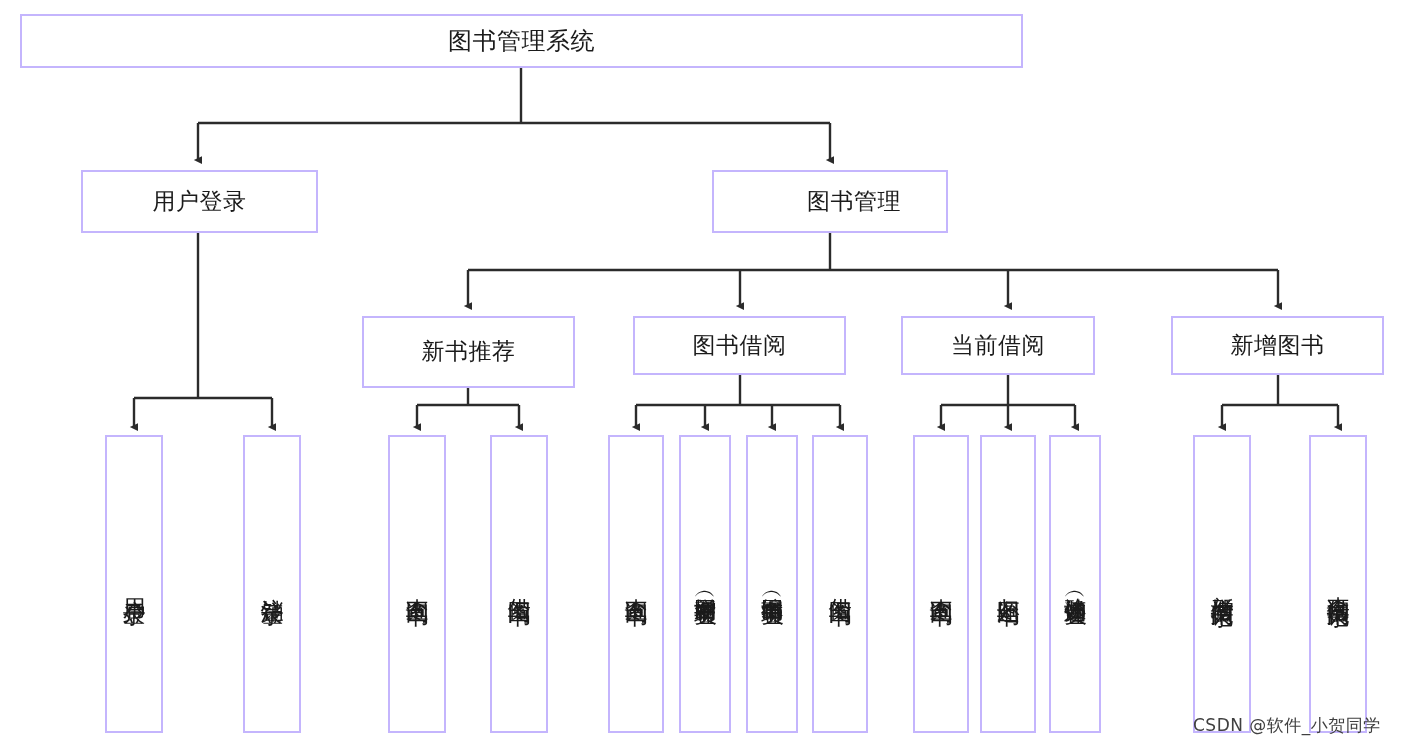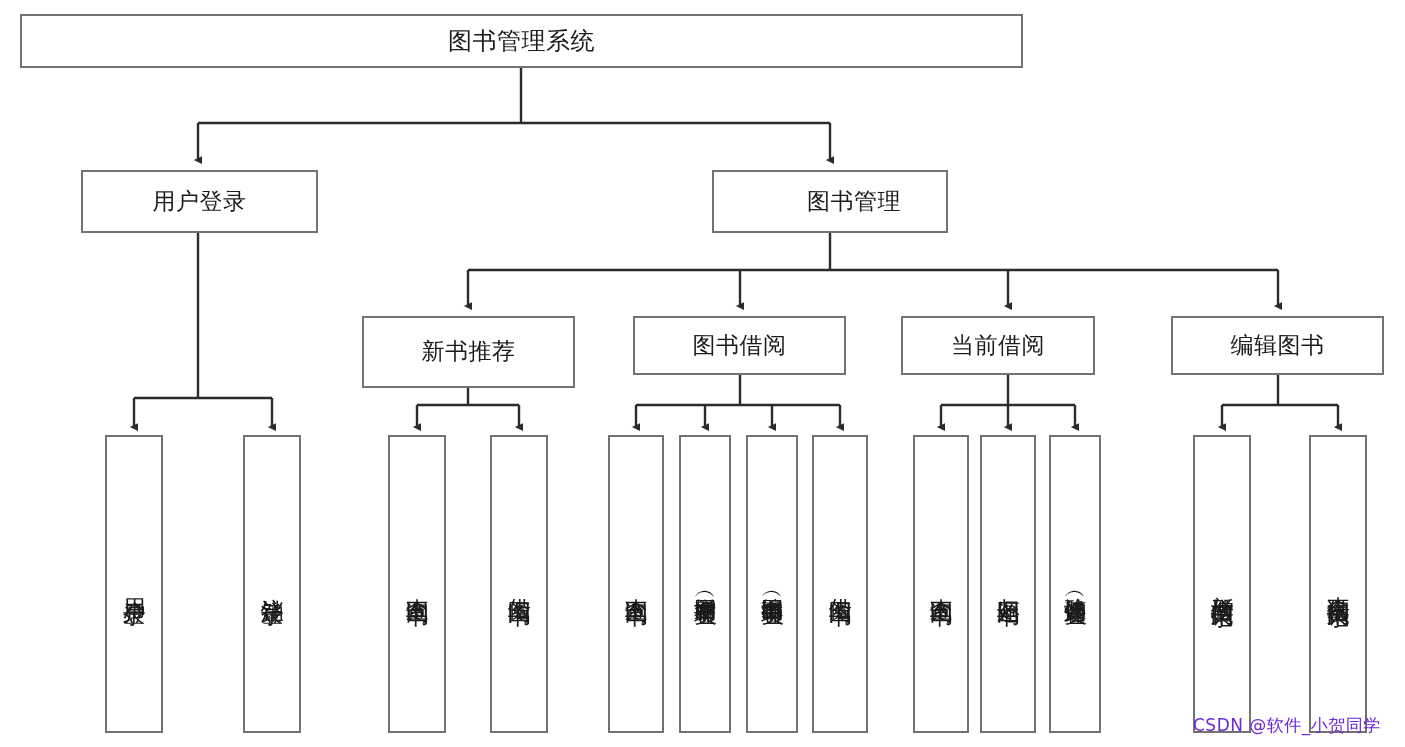--- a/index.html
+++ b/index.html
@@ -23,21 +23,21 @@
     left: 0;
     top: 0;
     width: 1405px;
     height: 747px;
     pointer-events: none;
   }
   .node {
     position: absolute;
     box-sizing: border-box;
     background: #ffffff;
-    border: 2px solid #737373;
+    border: 2px solid #c4b5fd;
     display: flex;
     align-items: center;
     justify-content: center;
     color: #1b1b1b;
   }
   .node-label {
     display: block;
     text-align: center;
     line-height: 1.18;
     letter-spacing: 0.5px;
@@ -64,21 +64,21 @@
     letter-spacing: 2px;
     white-space: nowrap;
   }
   .node.vert.narrow .node-label {
     font-size: 22px;
     letter-spacing: 1px;
   }
   .watermark {
     position: absolute;
     font-size: 17px;
-    color: #6d28d9;
+    color: #404040;
     white-space: nowrap;
     letter-spacing: 0.5px;
   }
 </style>
 </head>
 <body>
 
 <div id="diagram-root">
 
   <svg id="edges-layer" width="1405" height="747" viewBox="0 0 1405 747" xmlns="http://www.w3.org/2000/svg">
@@ -146,21 +146,21 @@
   <div class="node horiz" style="left:362px; top:316px; width:213px; height:72px;">
     <span class="node-label">新书推荐</span>
   </div>
   <div class="node horiz" style="left:633px; top:316px; width:213px; height:59px;">
     <span class="node-label">图书借阅</span>
   </div>
   <div class="node horiz" style="left:901px; top:316px; width:194px; height:59px;">
     <span class="node-label">当前借阅</span>
   </div>
   <div class="node horiz" style="left:1171px; top:316px; width:213px; height:59px;">
-    <span class="node-label">编辑图书</span>
+    <span class="node-label">新增图书</span>
   </div>
 
   <div class="node vert" style="left:105px; top:435px; width:58px; height:298px;">
     <span class="node-label">用户登录</span>
   </div>
   <div class="node vert" style="left:243px; top:435px; width:58px; height:298px;">
     <span class="node-label">注销登录</span>
   </div>
 
   <div class="node vert" style="left:388px; top:435px; width:58px; height:298px;">

